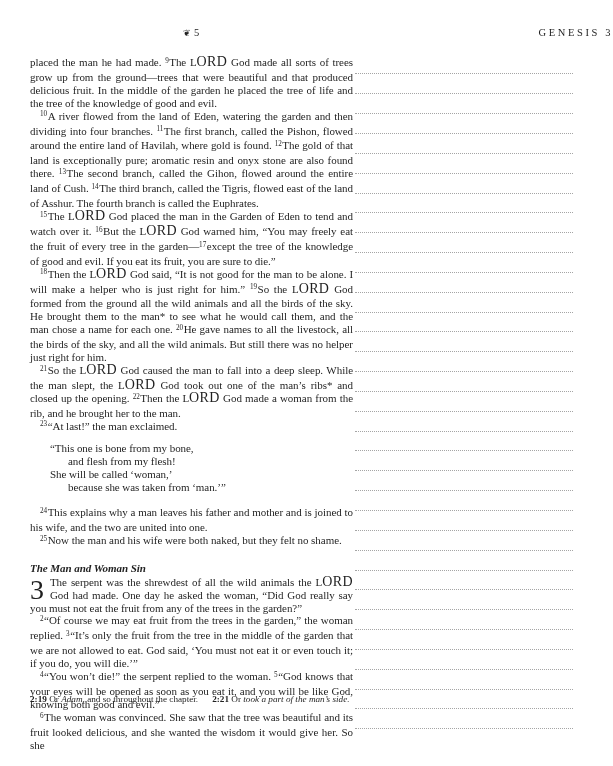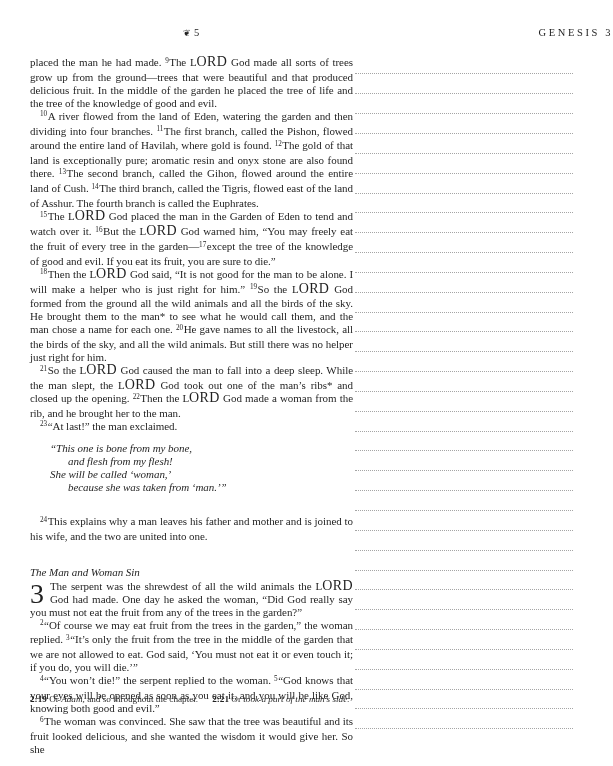--- a/index.html
+++ b/index.html
@@ -11,22 +11,22 @@
   
   .pageno{position:absolute;top:27px;left:183px;font-size:10.5px;letter-spacing:.5px;white-space:nowrap;}
   .pageno .orn{font-size:9px;margin-right:3px;}
   .running-title{position:absolute;top:27px;left:0;width:100%;text-align:right;font-size:10.5px;letter-spacing:2.6px;}
   
   .scripture{position:absolute;left:30px;top:56px;width:323px;font-size:11px;line-height:12.9px;text-align:justify;letter-spacing:-0.05px;}
   .scripture p{margin:0;text-indent:10px;}
   .scripture p.flush{text-indent:0;}
   .vnum{font-size:7.2px;position:relative;top:-3.2px;margin-right:.5px;letter-spacing:0;}
   .lord .sc{font-size:14px;letter-spacing:.4px;}
-  .sect{font-weight:normal;font-style:italic;margin:23px 0 1px 0;font-size:11px;text-align:left;}
-  .poem{margin:8px 0 21px 0;font-style:italic;}
+  .sect{font-weight:bold;font-style:italic;margin:13px 0 1px 0;font-size:11px;text-align:left;}
+  .poem{margin:8px 0 12px 0;}
   .poem-line{text-align:left;}
   .poem-line.l1{padding-left:20px;}
   .poem-line.l2{padding-left:38px;}
   .dropcap{float:left;font-size:28px;line-height:23px;margin:2px 6px 0 0;}
   
   .notes{position:absolute;left:355px;top:54.6px;width:218px;}
   .nline{height:18.85px;border-bottom:1px dotted var(--rule);}
   
   .footnotes{position:absolute;left:30px;top:694px;width:400px;font-size:9.2px;line-height:11px;text-align:left;white-space:nowrap;}
   .fnref{font-weight:bold;}
@@ -50,20 +50,21 @@
       <p><span class="vnum">18</span>Then the <span class="lord">L<span class="sc">ORD</span></span> God said, “It is not good for the man to be alone. I will make a helper who is just right for him.” <span class="vnum">19</span>So the <span class="lord">L<span class="sc">ORD</span></span> God formed from the ground all the wild animals and all the birds of the sky. He brought them to the man* to see what he would call them, and the man chose a name for each one. <span class="vnum">20</span>He gave names to all the livestock, all the birds of the sky, and all the wild animals. But still there was no helper just right for him.</p>
       <p><span class="vnum">21</span>So the <span class="lord">L<span class="sc">ORD</span></span> God caused the man to fall into a deep sleep. While the man slept, the <span class="lord">L<span class="sc">ORD</span></span> God took out one of the man’s ribs* and closed up the opening. <span class="vnum">22</span>Then the <span class="lord">L<span class="sc">ORD</span></span> God made a woman from the rib, and he brought her to the man.</p>
       <p><span class="vnum">23</span>“At last!” the man exclaimed.</p>
       <div class="poem">
         <div class="poem-line l1">“This one is bone from my bone,</div>
         <div class="poem-line l2">and flesh from my flesh!</div>
         <div class="poem-line l1">She will be called ‘woman,’</div>
         <div class="poem-line l2">because she was taken from ‘man.’”</div>
       </div>
       <p><span class="vnum">24</span>This explains why a man leaves his father and mother and is joined to his wife, and the two are united into one.</p>
+      <p><span class="vnum">25</span>Now the man and his wife were both naked, but they felt no shame.</p>
       <div class="sect">The Man and Woman Sin</div>
       <p class="flush"><span class="dropcap">3</span>The serpent was the shrewdest of all the wild animals the <span class="lord">L<span class="sc">ORD</span></span> God had made. One day he asked the woman, “Did God really say you must not eat the fruit from any of the trees in the garden?”</p>
       <p><span class="vnum">2</span>“Of course we may eat fruit from the trees in the garden,” the woman replied. <span class="vnum">3</span>“It’s only the fruit from the tree in the middle of the garden that we are not allowed to eat. God said, ‘You must not eat it or even touch it; if you do, you will die.’”</p>
       <p><span class="vnum">4</span>“You won’t die!” the serpent replied to the woman. <span class="vnum">5</span>“God knows that your eyes will be opened as soon as you eat it, and you will be like God, knowing both good and evil.”</p>
       <p><span class="vnum">6</span>The woman was convinced. She saw that the tree was beautiful and its fruit looked delicious, and she wanted the wisdom it would give her. So she</p>
     </div>
 
   <div class="notes">
       <div class="nline"></div>
       <div class="nline"></div>

